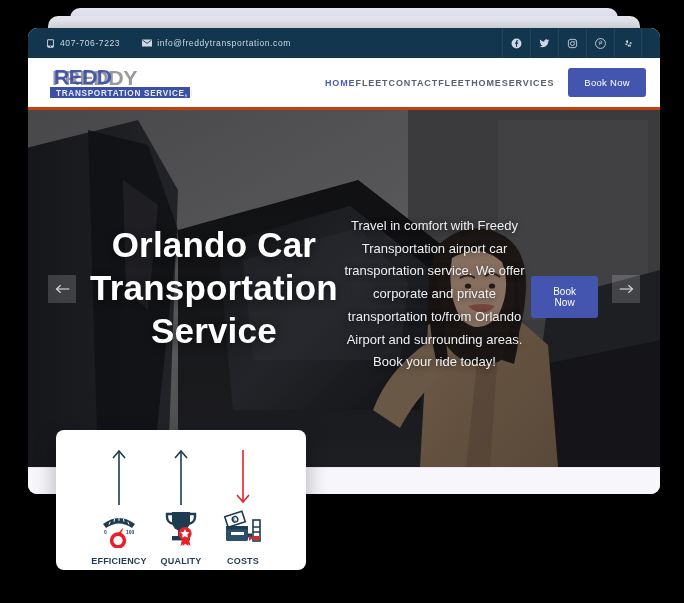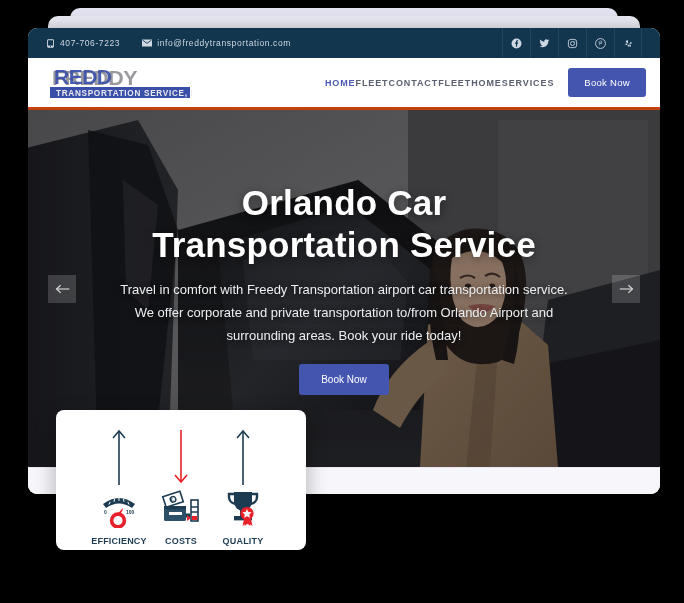--- a/index.html
+++ b/index.html
@@ -82,21 +82,21 @@
   .hero {
     position: relative;
     height: 357px;
     overflow: hidden;
     background: #2a2a2a;
   }
   .hero-photo { position:absolute; inset:0; }
   .hero-overlay { position:absolute; inset:0; background: rgba(20,20,22,.42); }
   .hero-content {
     position:absolute; inset:0;
-    display:flex; flex-direction:column;
+    display:flex; flex-direction:row;
     align-items:center; justify-content:center;
     text-align:center; padding: 0 62px;
   }
   .hero-title {
     color:#fff; font-size: 35px; line-height: 1.22;
     font-weight: 700; letter-spacing: .2px;
     text-shadow: 0 2px 10px rgba(0,0,0,.45);
     max-width: 440px;
   }
   .hero-sub {
@@ -120,21 +120,21 @@
   .arrow-btn.left { left: 20px; }
   .arrow-btn.right { right: 20px; }
   .arrow-btn svg { display:block; }
 
   
   .strip { height: 27px; background:#f7f6fb; border-top:1px solid #ece9f4; }
 
   
   .card {
     position:absolute;
-    left: 56px; top: 410px;
+    left: 56px; top: 430px;
     width: 250px; height: 140px;
     background:#fff; border-radius: 8px;
     box-shadow: 0 8px 22px rgba(0,0,0,.30);
     display:flex; align-items:flex-start; justify-content:center;
     gap: 0; padding-top: 18px;
   }
   .feature {
     width: 62px;
     display:flex; flex-direction:column; align-items:center;
   }
@@ -353,20 +353,43 @@
           <text x="28" y="25.5" font-size="5" font-weight="700" fill="#1d3c52" font-family="Liberation Sans, sans-serif">100</text>
           <circle cx="20" cy="32.5" r="6.4" fill="none" stroke="#e8202a" stroke-width="3.6"></circle>
           <path d="M21.5 27 Q25.5 21.5 25 20 Q22.5 22.5 19 26.5 Z" fill="#e8202a"></path>
         </svg>
       </span>
       <span class="flabel">EFFICIENCY</span>
     </div>
 
     <div class="feature">
       <span class="arrow-svg">
+        <svg width="18" height="58" viewBox="0 0 18 58" fill="none" stroke="#1d3c52" stroke-width="1.6">
+          <path d="M9 57V4"></path>
+            <path d="M3 10 9 3l6 7"></path>
+        </svg>
+      </span>
+      <span class="icon-svg">
+        <svg width="40" height="40" viewBox="0 0 40 40">
+          <path d="M11 4h18v10a9 9 0 0 1-18 0z" fill="#1d3c52"></path>
+          <path d="M11 6H6v3a7 7 0 0 0 6 6.8" fill="none" stroke="#1d3c52" stroke-width="2.4"></path>
+          <path d="M29 6h5v3a7 7 0 0 1-6 6.8" fill="none" stroke="#1d3c52" stroke-width="2.4"></path>
+          <rect x="17" y="22" width="6" height="6" fill="#1d3c52"></rect>
+          <rect x="11" y="28" width="18" height="4.4" fill="#1d3c52"></rect>
+          <path d="M22 27l-2.5 11 4-3 4 3-2-9z" fill="#e8202a"></path>
+          <path d="M27 27l2.5 11-4-3-4 3 2-9z" fill="#e8202a"></path>
+          <circle cx="24" cy="25.5" r="6.6" fill="#e8202a"></circle>
+          <path d="M24 21l1.4 2.9 3.2.45-2.3 2.25.55 3.2-2.85-1.5-2.85 1.5.55-3.2-2.3-2.25 3.2-.45z" fill="#fff"></path>
+        </svg>
+      </span>
+      <span class="flabel">QUALITY</span>
+    </div>
+
+    <div class="feature">
+      <span class="arrow-svg">
         <svg width="18" height="58" viewBox="0 0 18 58" fill="none" stroke="#e8202a" stroke-width="1.6">
           <path d="M9 2v51"></path>
             <path d="M3 47 9 54l6-7"></path>
         </svg>
       </span>
       <span class="icon-svg">
         <svg width="42" height="40" viewBox="0 0 42 40">
           <g transform="rotate(-18 16 14)">
             <rect x="5" y="5" width="18" height="11" fill="#fff" stroke="#1d3c52" stroke-width="1.6"></rect>
             <circle cx="14" cy="10.5" r="2.8" fill="none" stroke="#1d3c52" stroke-width="1.4"></circle>
@@ -378,37 +401,14 @@
           <path d="M26 25.5h4v4h-4z" fill="#1d3c52"></path>
           <rect x="31" y="12" width="7" height="21" fill="none" stroke="#1d3c52" stroke-width="1.6"></rect>
           <path d="M31 19h7M31 24h7" stroke="#1d3c52" stroke-width="1.4"></path>
           <rect x="32" y="28" width="5.2" height="4" fill="#e8202a"></rect>
           <path d="M27 27l4 3-4 3z" fill="#e8202a"></path>
         </svg>
       </span>
       <span class="flabel">COSTS</span>
     </div>
 
-    <div class="feature">
-      <span class="arrow-svg">
-        <svg width="18" height="58" viewBox="0 0 18 58" fill="none" stroke="#1d3c52" stroke-width="1.6">
-          <path d="M9 57V4"></path>
-            <path d="M3 10 9 3l6 7"></path>
-        </svg>
-      </span>
-      <span class="icon-svg">
-        <svg width="40" height="40" viewBox="0 0 40 40">
-          <path d="M11 4h18v10a9 9 0 0 1-18 0z" fill="#1d3c52"></path>
-          <path d="M11 6H6v3a7 7 0 0 0 6 6.8" fill="none" stroke="#1d3c52" stroke-width="2.4"></path>
-          <path d="M29 6h5v3a7 7 0 0 1-6 6.8" fill="none" stroke="#1d3c52" stroke-width="2.4"></path>
-          <rect x="17" y="22" width="6" height="6" fill="#1d3c52"></rect>
-          <rect x="11" y="28" width="18" height="4.4" fill="#1d3c52"></rect>
-          <path d="M22 27l-2.5 11 4-3 4 3-2-9z" fill="#e8202a"></path>
-          <path d="M27 27l2.5 11-4-3-4 3 2-9z" fill="#e8202a"></path>
-          <circle cx="24" cy="25.5" r="6.6" fill="#e8202a"></circle>
-          <path d="M24 21l1.4 2.9 3.2.45-2.3 2.25.55 3.2-2.85-1.5-2.85 1.5.55-3.2-2.3-2.25 3.2-.45z" fill="#fff"></path>
-        </svg>
-      </span>
-      <span class="flabel">QUALITY</span>
-    </div>
-
   </div>
 </div>
 
 </body></html>

